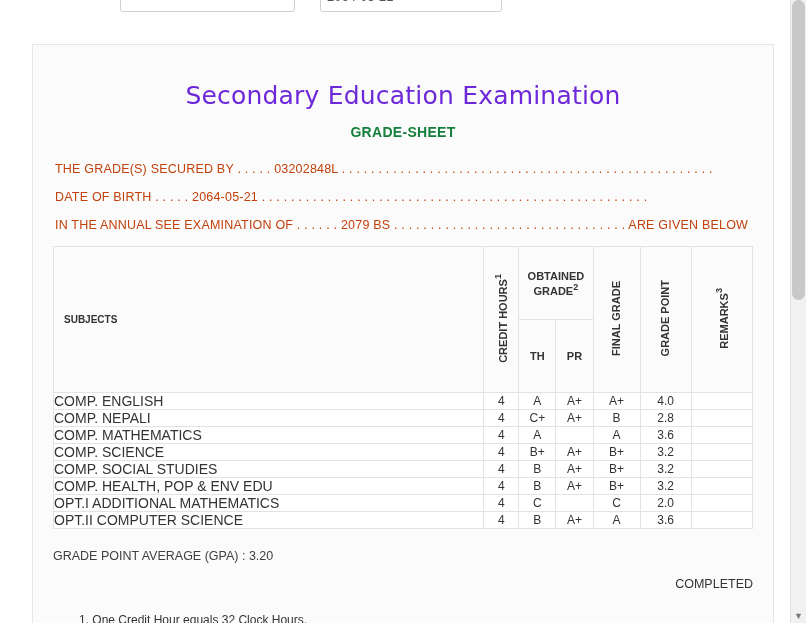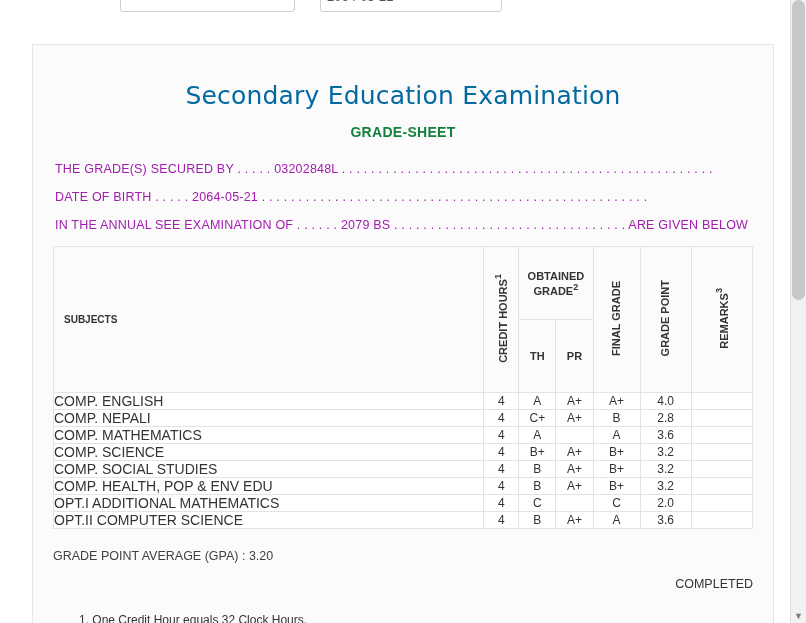--- a/index.html
+++ b/index.html
@@ -44,42 +44,42 @@
     left: 32px;
     top: 44px;
     width: 742px;
     min-height: 580px;
     background: #fbfbfb;
     border: 1px solid #e6e6e6;
     box-sizing: border-box;
   }
   .title {
     text-align: center;
-    color: #0369a1;
+    color: #6d28d9;
     font-size: 25px;
     font-family: "DejaVu Sans", sans-serif;
     font-weight: normal;
     margin: 36px 0 0 0;
     letter-spacing: 0.2px;
   }
   .subtitle {
     text-align: center;
     color: #15803d;
     font-size: 14px;
     font-weight: bold;
     margin: 14px 0 0 0;
     letter-spacing: 0.3px;
   }
   .lines {
     margin: 22px 0 0 0;
     padding: 0 22px 0 22px;
   }
   .line {
     font-size: 12.5px;
-    color: #a21caf;
+    color: #c2410c;
     letter-spacing: 0.2px;
     margin: 0 0 14px 0;
     white-space: nowrap;
     overflow: hidden;
   }
   .line .val { letter-spacing: 0.2px; }
 
   table.grades {
     width: 700px;
     margin: 14px auto 0 auto;

